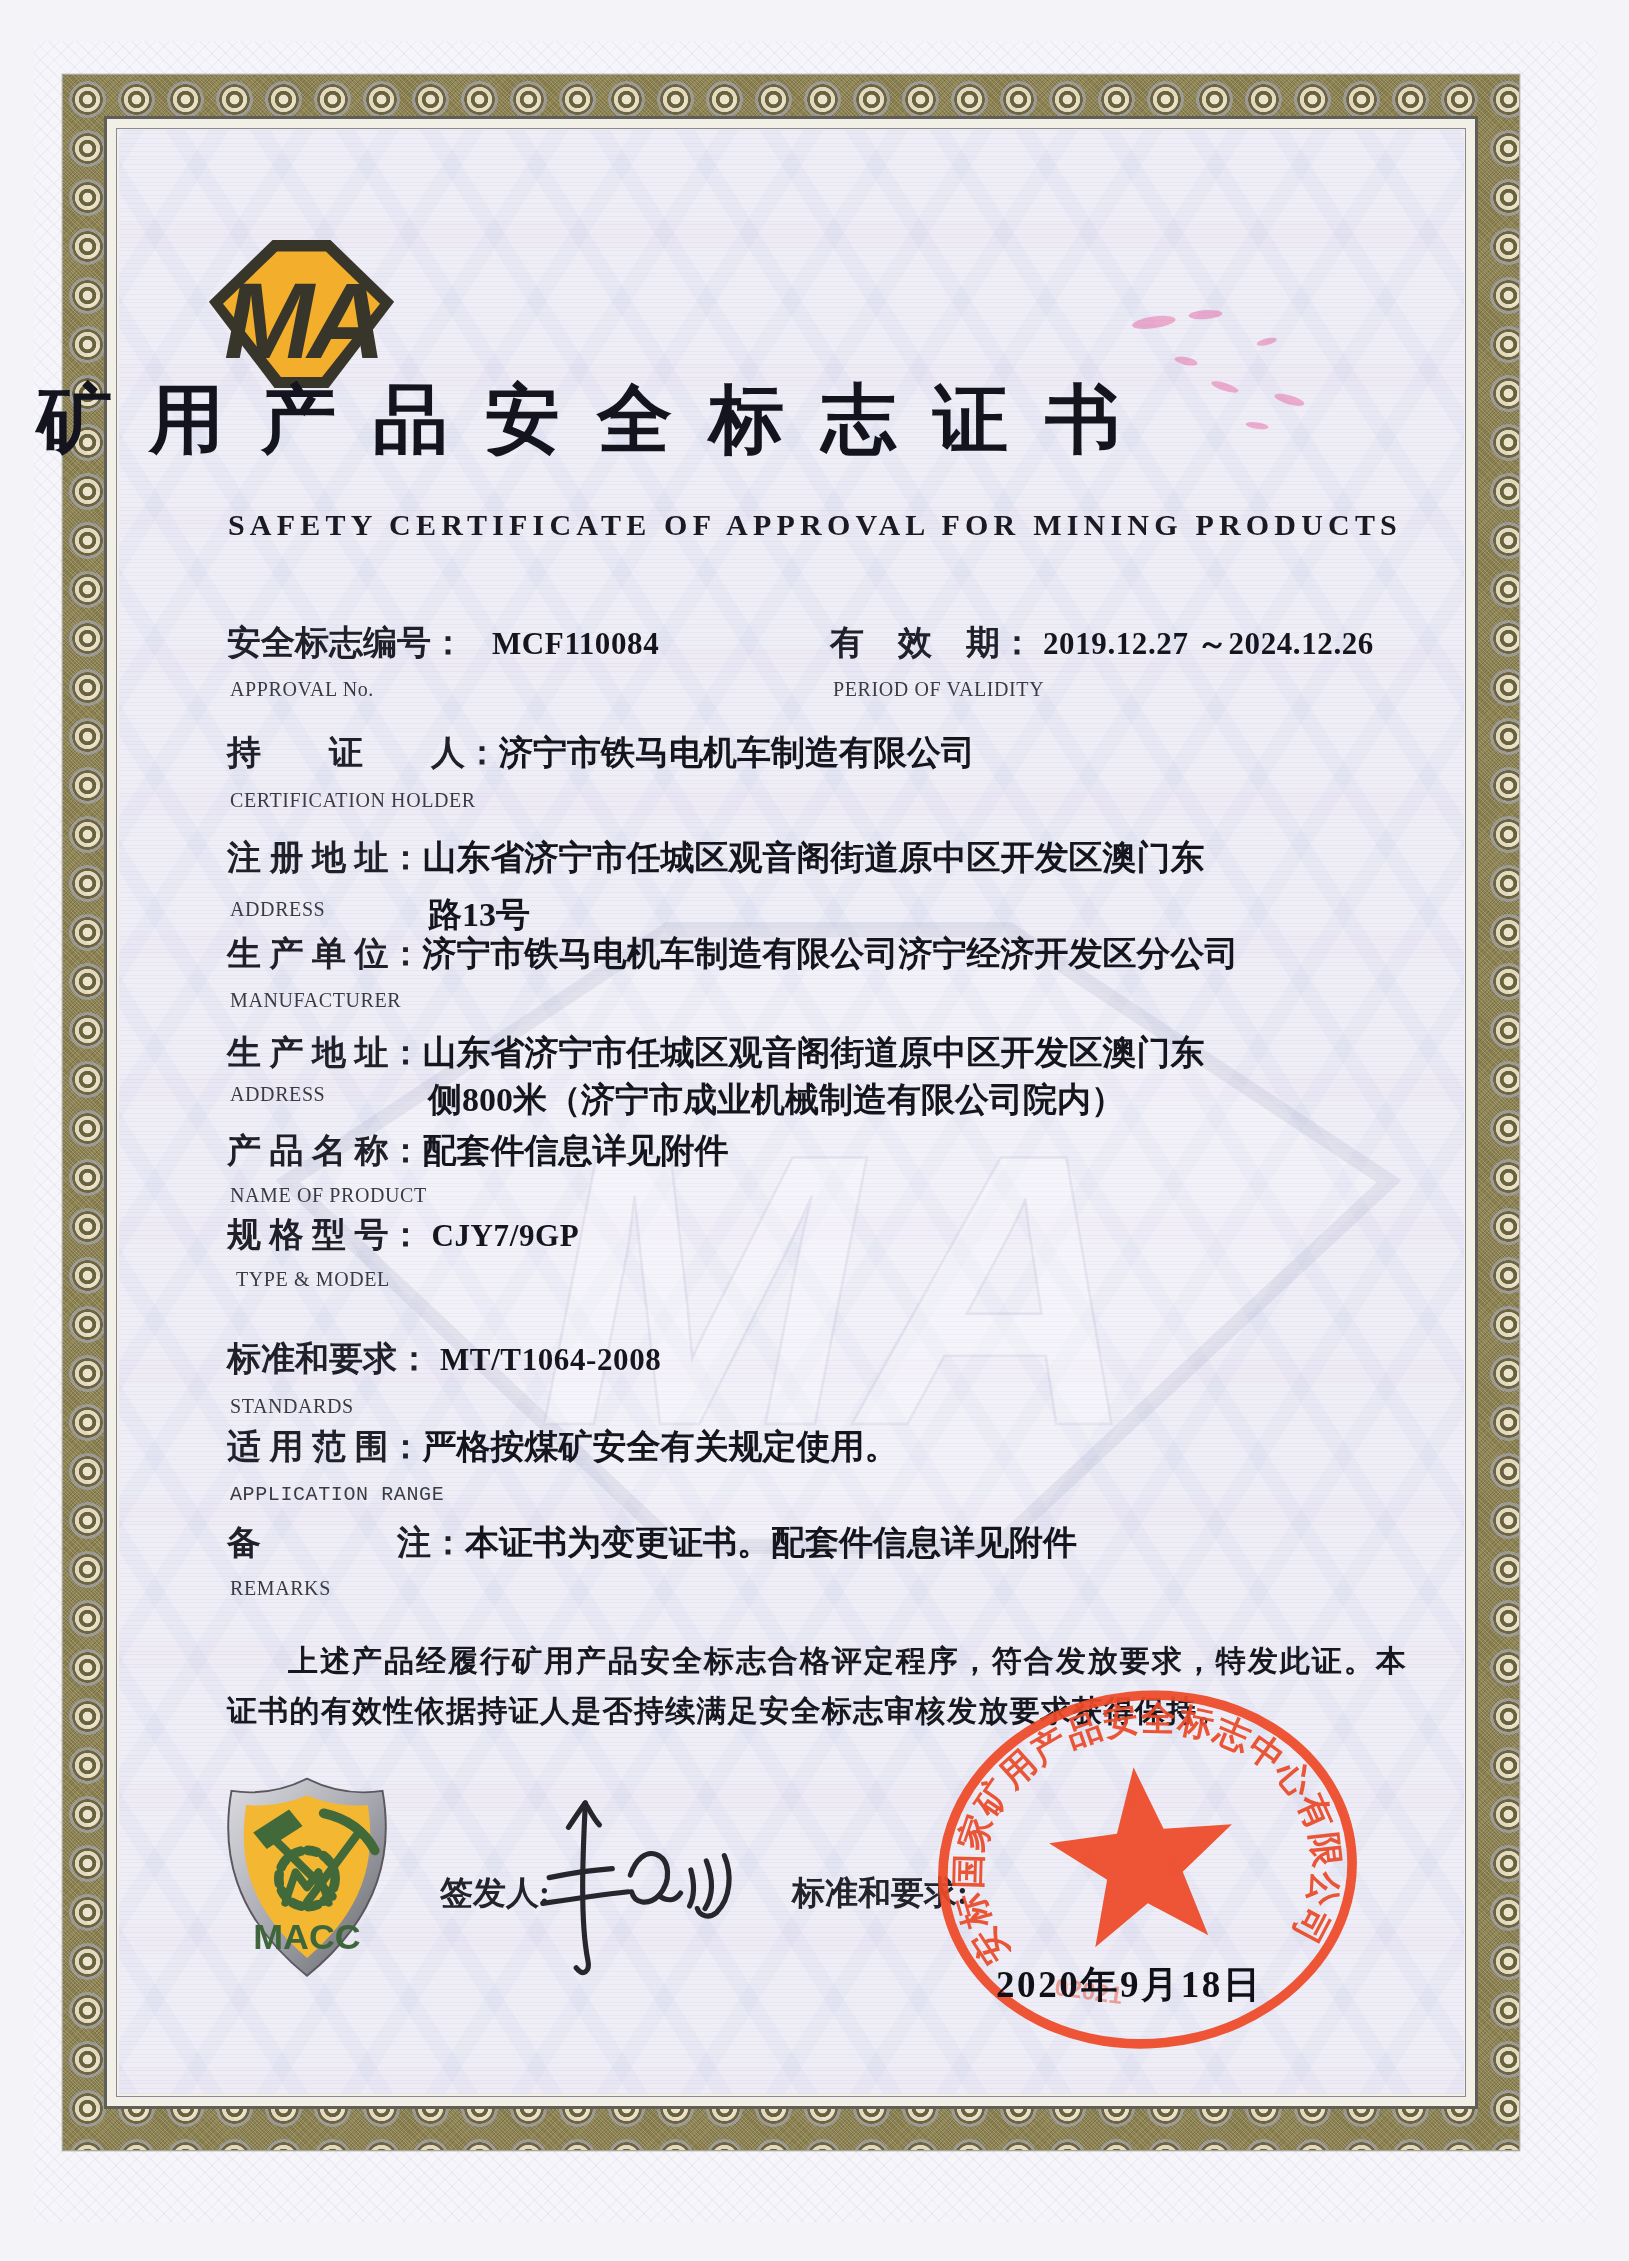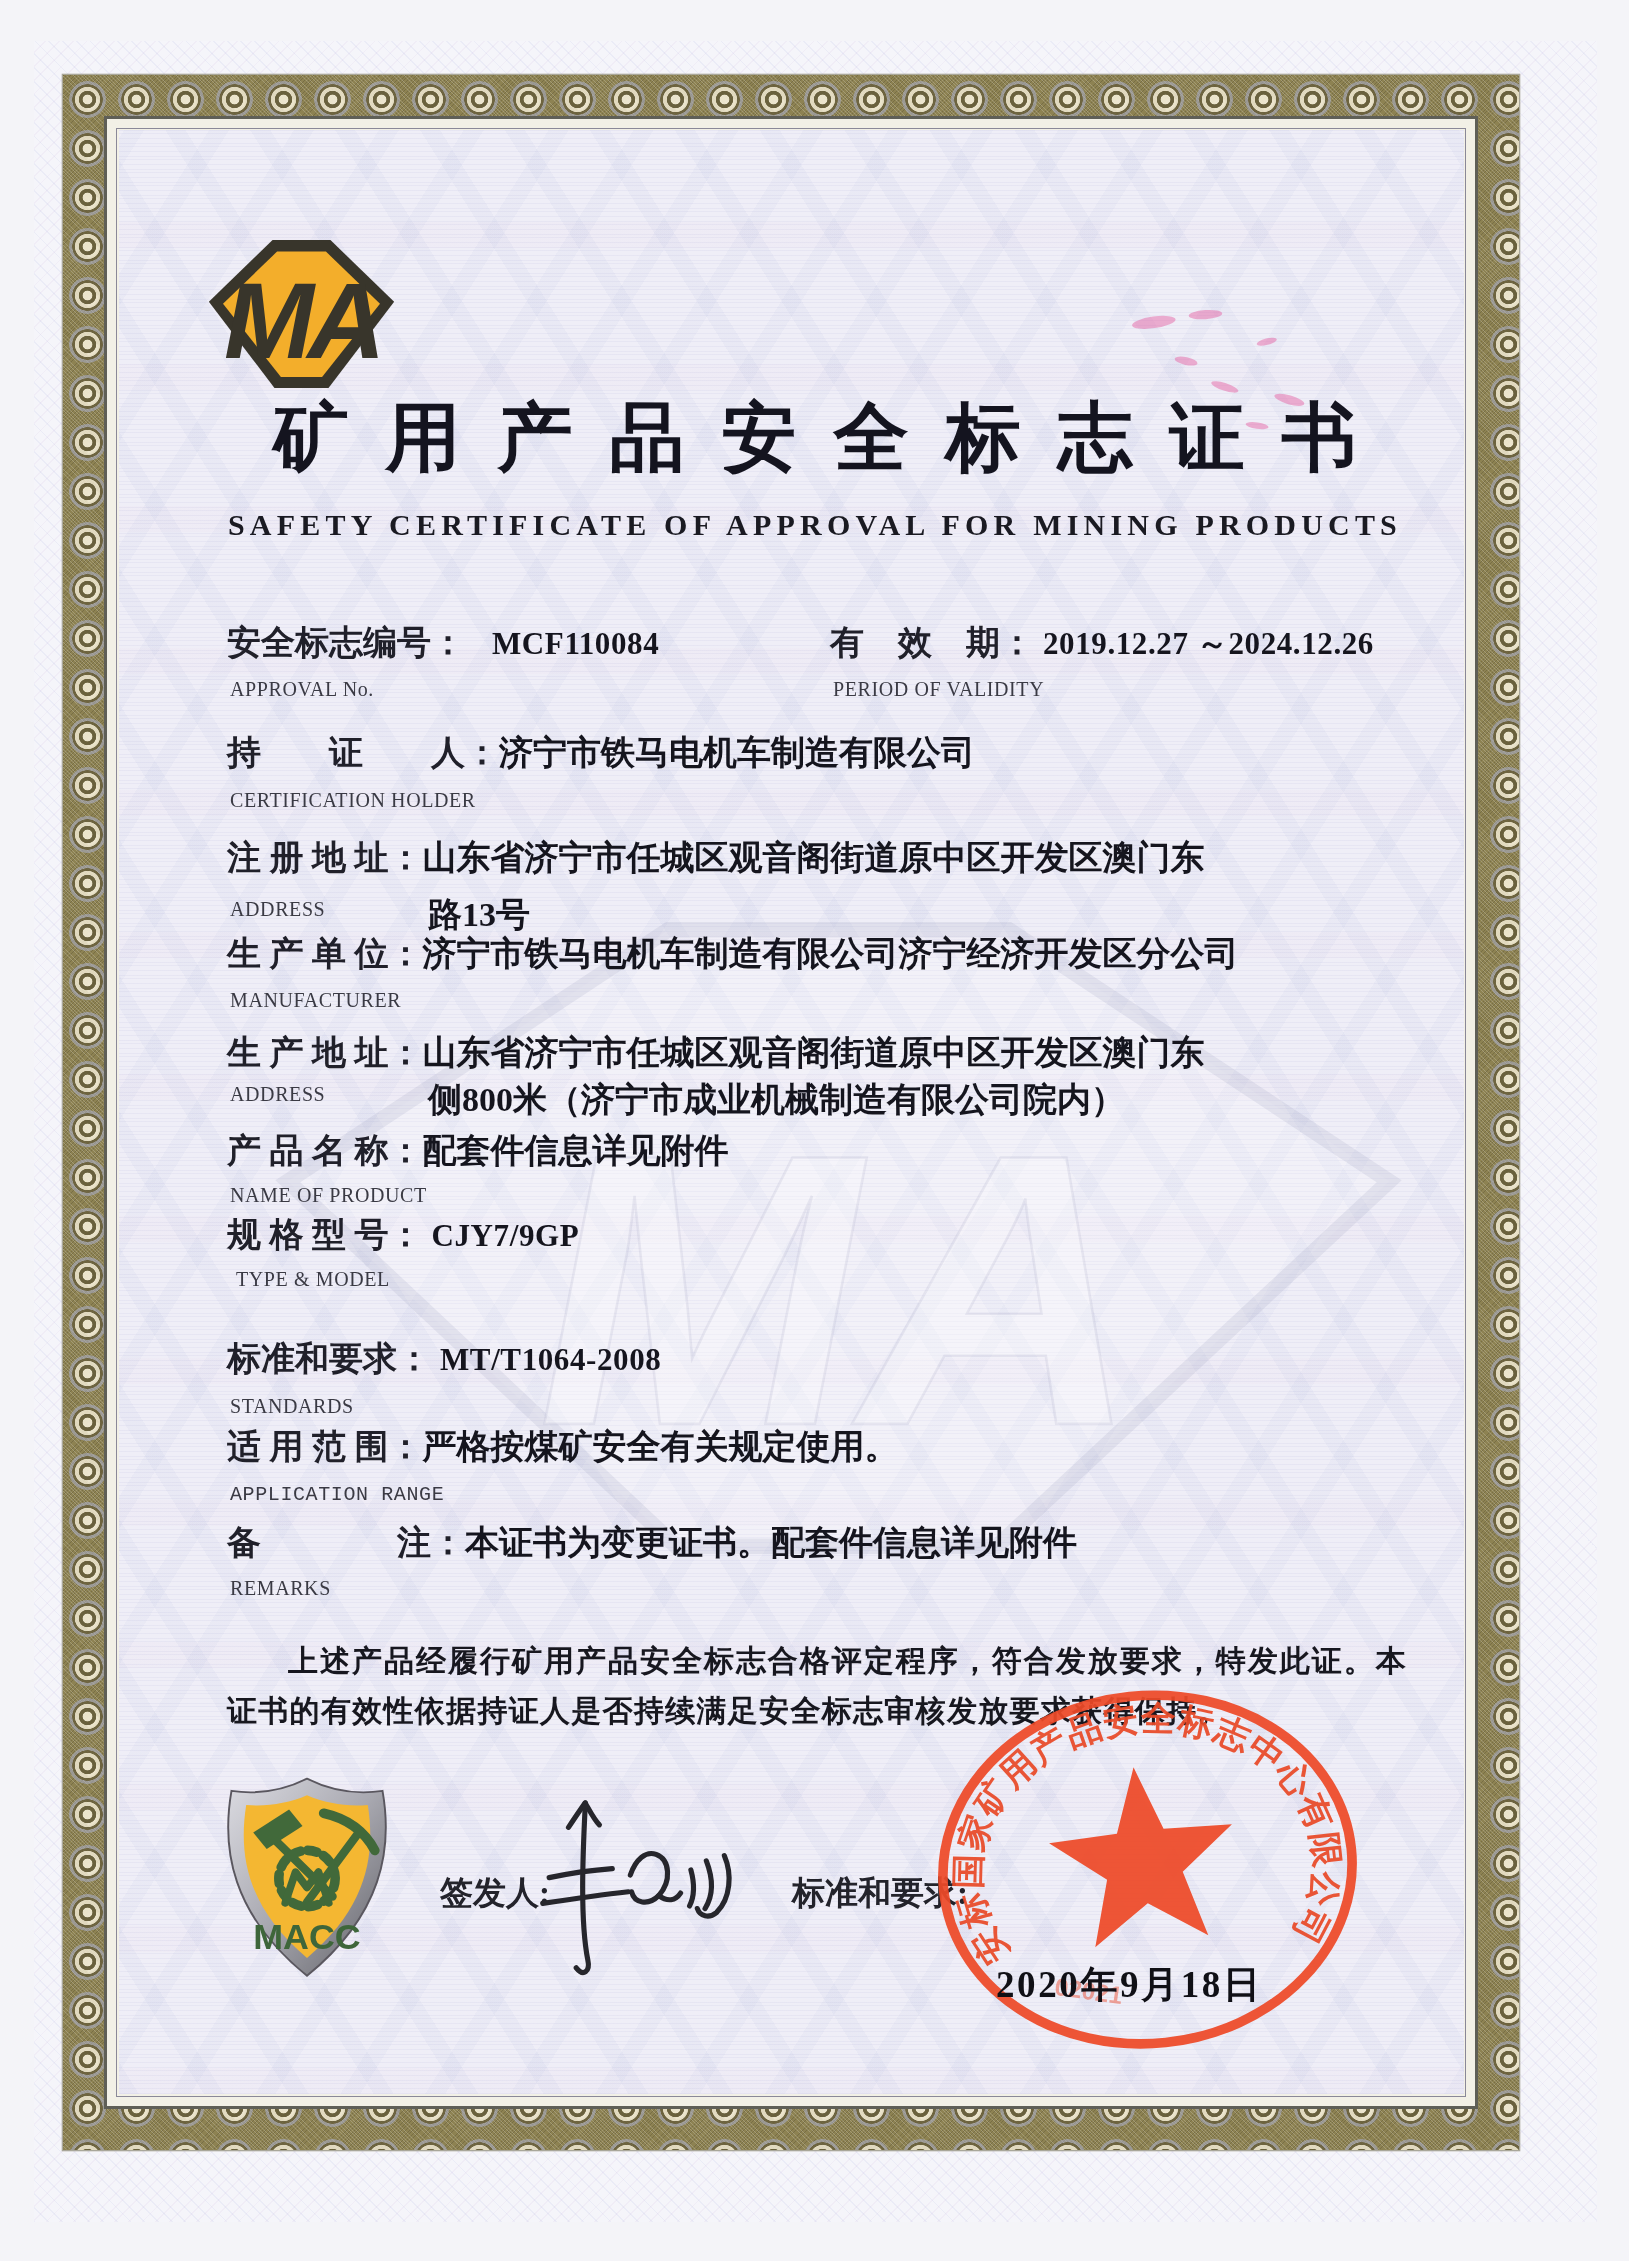--- a/index.html
+++ b/index.html
@@ -34,21 +34,21 @@
   .content-bg{
     position:absolute;left:119px;top:130px;width:1345px;height:1964px;
     background-color:#efeef7;
     background-image:
       repeating-linear-gradient(0deg, rgba(120,120,190,.07) 0 0.6px, transparent 0.6px 2.6px),
       repeating-linear-gradient(58deg, rgba(160,172,214,.08) 0 17px, transparent 17px 72px),
       repeating-linear-gradient(-58deg, rgba(160,172,214,.07) 0 17px, transparent 17px 72px),
       repeating-linear-gradient(0deg, rgba(222,170,205,.04) 0 26px, transparent 26px 142px);
   }
   .title-zh{
-    left:0;right:0;top:388px;text-align:center;
+    left:0;right:0;top:370px;text-align:left;
     font-size:75px;font-weight:900;letter-spacing:37px;padding-left:37px;
     color:#14141f;white-space:nowrap;
   }
   .title-en{
     left:0;right:0;top:508px;text-align:center;
     font-size:30px;font-weight:700;letter-spacing:5.2px;color:#1a1a22;white-space:nowrap;
   }
   .row{white-space:nowrap;font-size:34px;}
   .lz{font-weight:700;color:#20202a;}
   .vz{font-weight:600;color:#15151e;}

